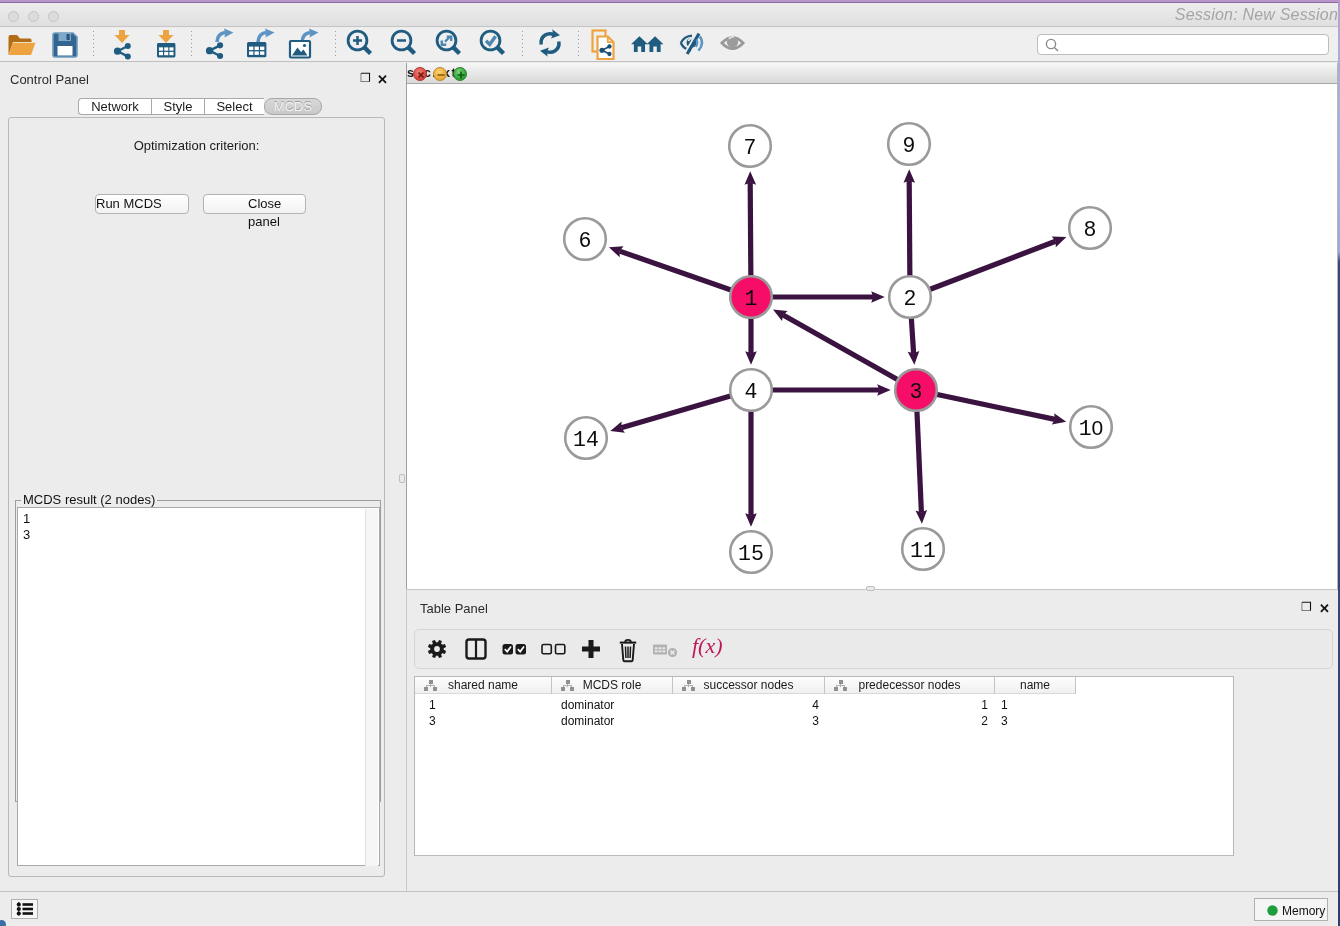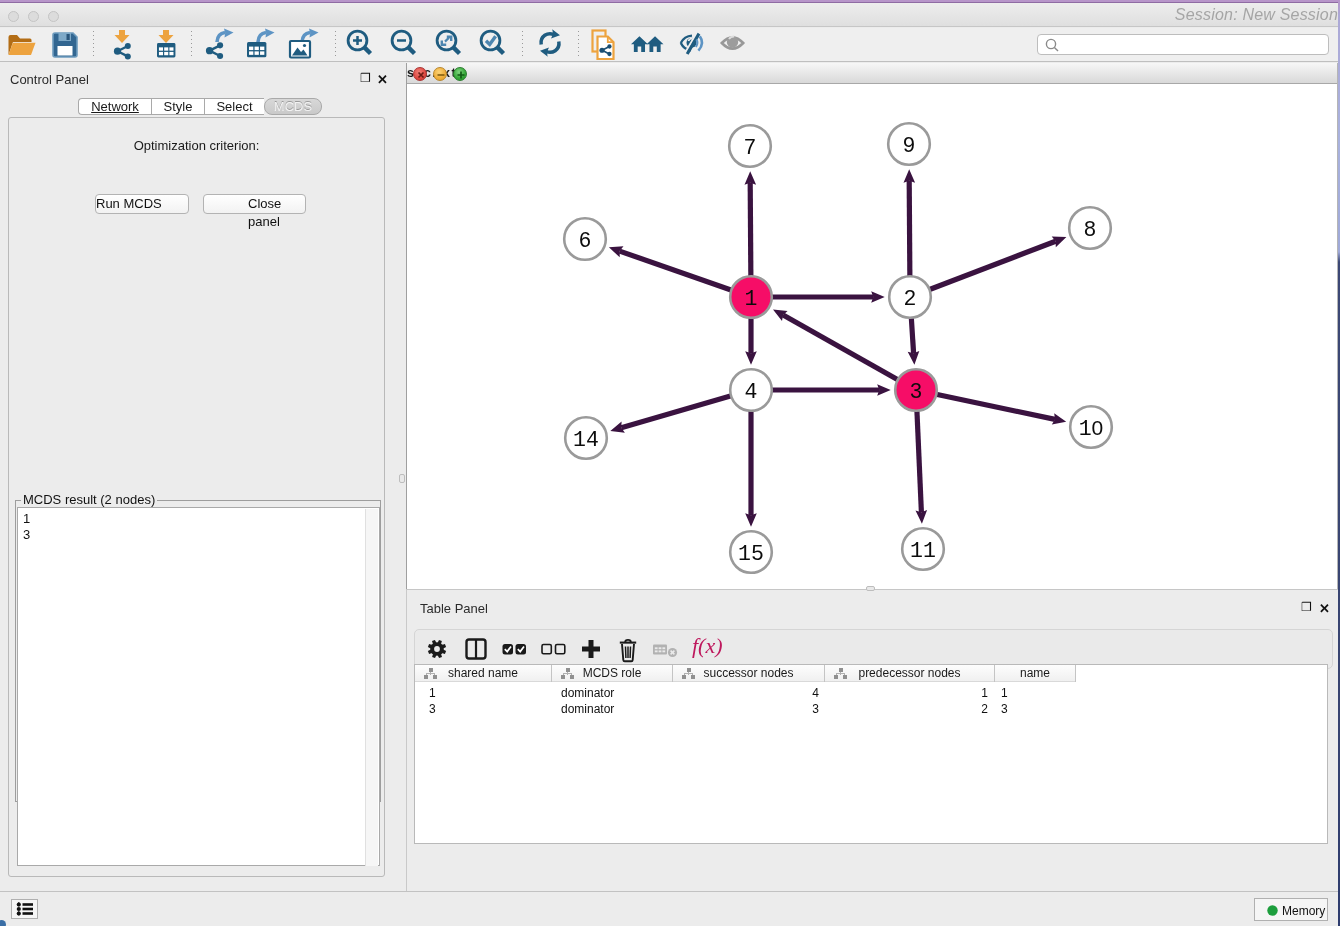--- a/index.html
+++ b/index.html
@@ -18,21 +18,21 @@
 #toolbar { left:0; top:28px; width:1338px; height:34px; background:#efefef; border-bottom:1px solid #bfbfbf; }
 .sep { position:absolute; top:3px; height:28px; width:1px; background-image:linear-gradient(#9a9a9a 33%, rgba(0,0,0,0) 0%); background-size:1px 4px; }
 #search { position:absolute; left:1037px; top:6px; width:292px; height:21px; background:#fff; border:1px solid #bdbdbd; border-radius:4px; }
 
 
 #cpanel { left:0; top:63px; width:393px; height:828px; background:#ececec; }
 .ptitle { font-size:13px; color:#2b2b2b; }
 .wbtn { position:absolute; font-size:13px; color:#111; font-weight:bold; }
 .tabrow { position:absolute; display:flex; }
 .tab { height:17px; line-height:16px; font-size:13px; color:#1a1a1a; text-align:center; background:#fff; border:1px solid #a9a9a9; border-right:none; }
-.tab.first { border-radius:4px 0 0 4px;text-decoration:underline; }
+.tab.first { border-radius:4px 0 0 4px; }
 .tab.last { border-radius:0 4px 4px 0; border-right:1px solid #a9a9a9; }
 .tab.sel { background:linear-gradient(#d8d8d8,#c9c9c9); color:#f3f3f3; text-shadow:0 -1px 0 #9a9a9a; }
 #cpcontent { left:8px; top:54px; width:377px; height:760px; border:1px solid #b9b9b9; border-radius:3px; background:#ececec; }
 #optlabel { left:0; top:20px; width:100%; text-align:center; font-size:13px; color:#1a1a1a; }
 #combo { left:36px; top:44px; width:310px; height:19px; background:#fff; border:1px solid #b3b3b3; border-radius:4px; font-size:13px; color:#111; line-height:17px; padding-left:13px; }
 .btn { position:absolute; height:20px; background:linear-gradient(#ffffff,#f2f2f2); border:1px solid #b3b3b3; border-radius:4px; font-size:13px; color:#111; text-align:left; line-height:18px; }
 #fieldset { left:6px; top:382px; width:366px; height:302px; }
 #fslabel { position:absolute; left:6px; top:-8px; background:#ececec; font-size:13px; color:#111; padding:0 2px; }
 #fsborder { position:absolute; left:0; top:0; width:100%; height:100%; border:1px solid #9d9d9d; }
 #resultbox { position:absolute; left:2px; top:7px; width:363px; height:359px; background:#fff; border:1px solid #a9a9a9; font-size:13px; color:#111; padding:3px 0 0 5px; line-height:16px; }
@@ -40,21 +40,21 @@
 
 
 #netwin { left:406px; top:63px; width:932px; height:526px; background:#fff; border-left:1px solid #9f9f9f; border-right:1px solid #b5b5b5; }
 #nettitle { position:absolute; left:0; top:0; width:100%; height:21px; background:linear-gradient(#f7f7f7,#d9d9d9); border-bottom:1px solid #a8a8a8; }
 #nettext { width:100%; text-align:left; font-size:12.5px; font-weight:bold; color:#1a1a1a; line-height:21px; letter-spacing:1.5px; }
 .mac { position:absolute; top:3.5px; width:14px; height:14px; border-radius:50%; }
 
 
 #tpanel { left:406px; top:589px; width:932px; height:302px; background:#ececec; border-left:1px solid #c9c9c9; border-top:1px solid #c6c6c6; }
 #ttoolbar { position:absolute; left:7px; top:39px; width:919px; height:40px; background:#eaeaea; border:1px solid #d5d5d5; border-radius:5px; }
-#ttable { position:absolute; left:7px; top:74px; width:914px; height:180px; background:#fff; border:1px solid #b9b9b9;padding-left:12px; }
+#ttable { position:absolute; left:7px; top:86px; width:820px; height:180px; background:#fff; border:1px solid #b9b9b9;padding-left:12px; }
 #thead { position:absolute; left:0; top:0; width:661px; height:17px; background:linear-gradient(#fdfdfd,#f0f0f0); border-bottom:1px solid #d9d9d9; }
 .hcell { position:absolute; top:0; height:17px; border-right:1px solid #c4c4c4; font-size:12px; color:#1a1a1a; text-align:center; line-height:17px; }
 .drow { position:absolute; font-size:12px; color:#111; height:16px; line-height:16px; }
 .hic { position:absolute; top:3px; width:13px; height:11px;
  background:
   linear-gradient(#909090,#909090) 4.5px 0/4px 4px no-repeat,
   linear-gradient(#909090,#909090) 0 7px/4px 4px no-repeat,
   linear-gradient(#909090,#909090) 9px 7px/4px 4px no-repeat,
   linear-gradient(#b0b0b0,#b0b0b0) 6px 4px/1px 3px no-repeat,
   linear-gradient(#b0b0b0,#b0b0b0) 2px 5px/1px 2px no-repeat,

